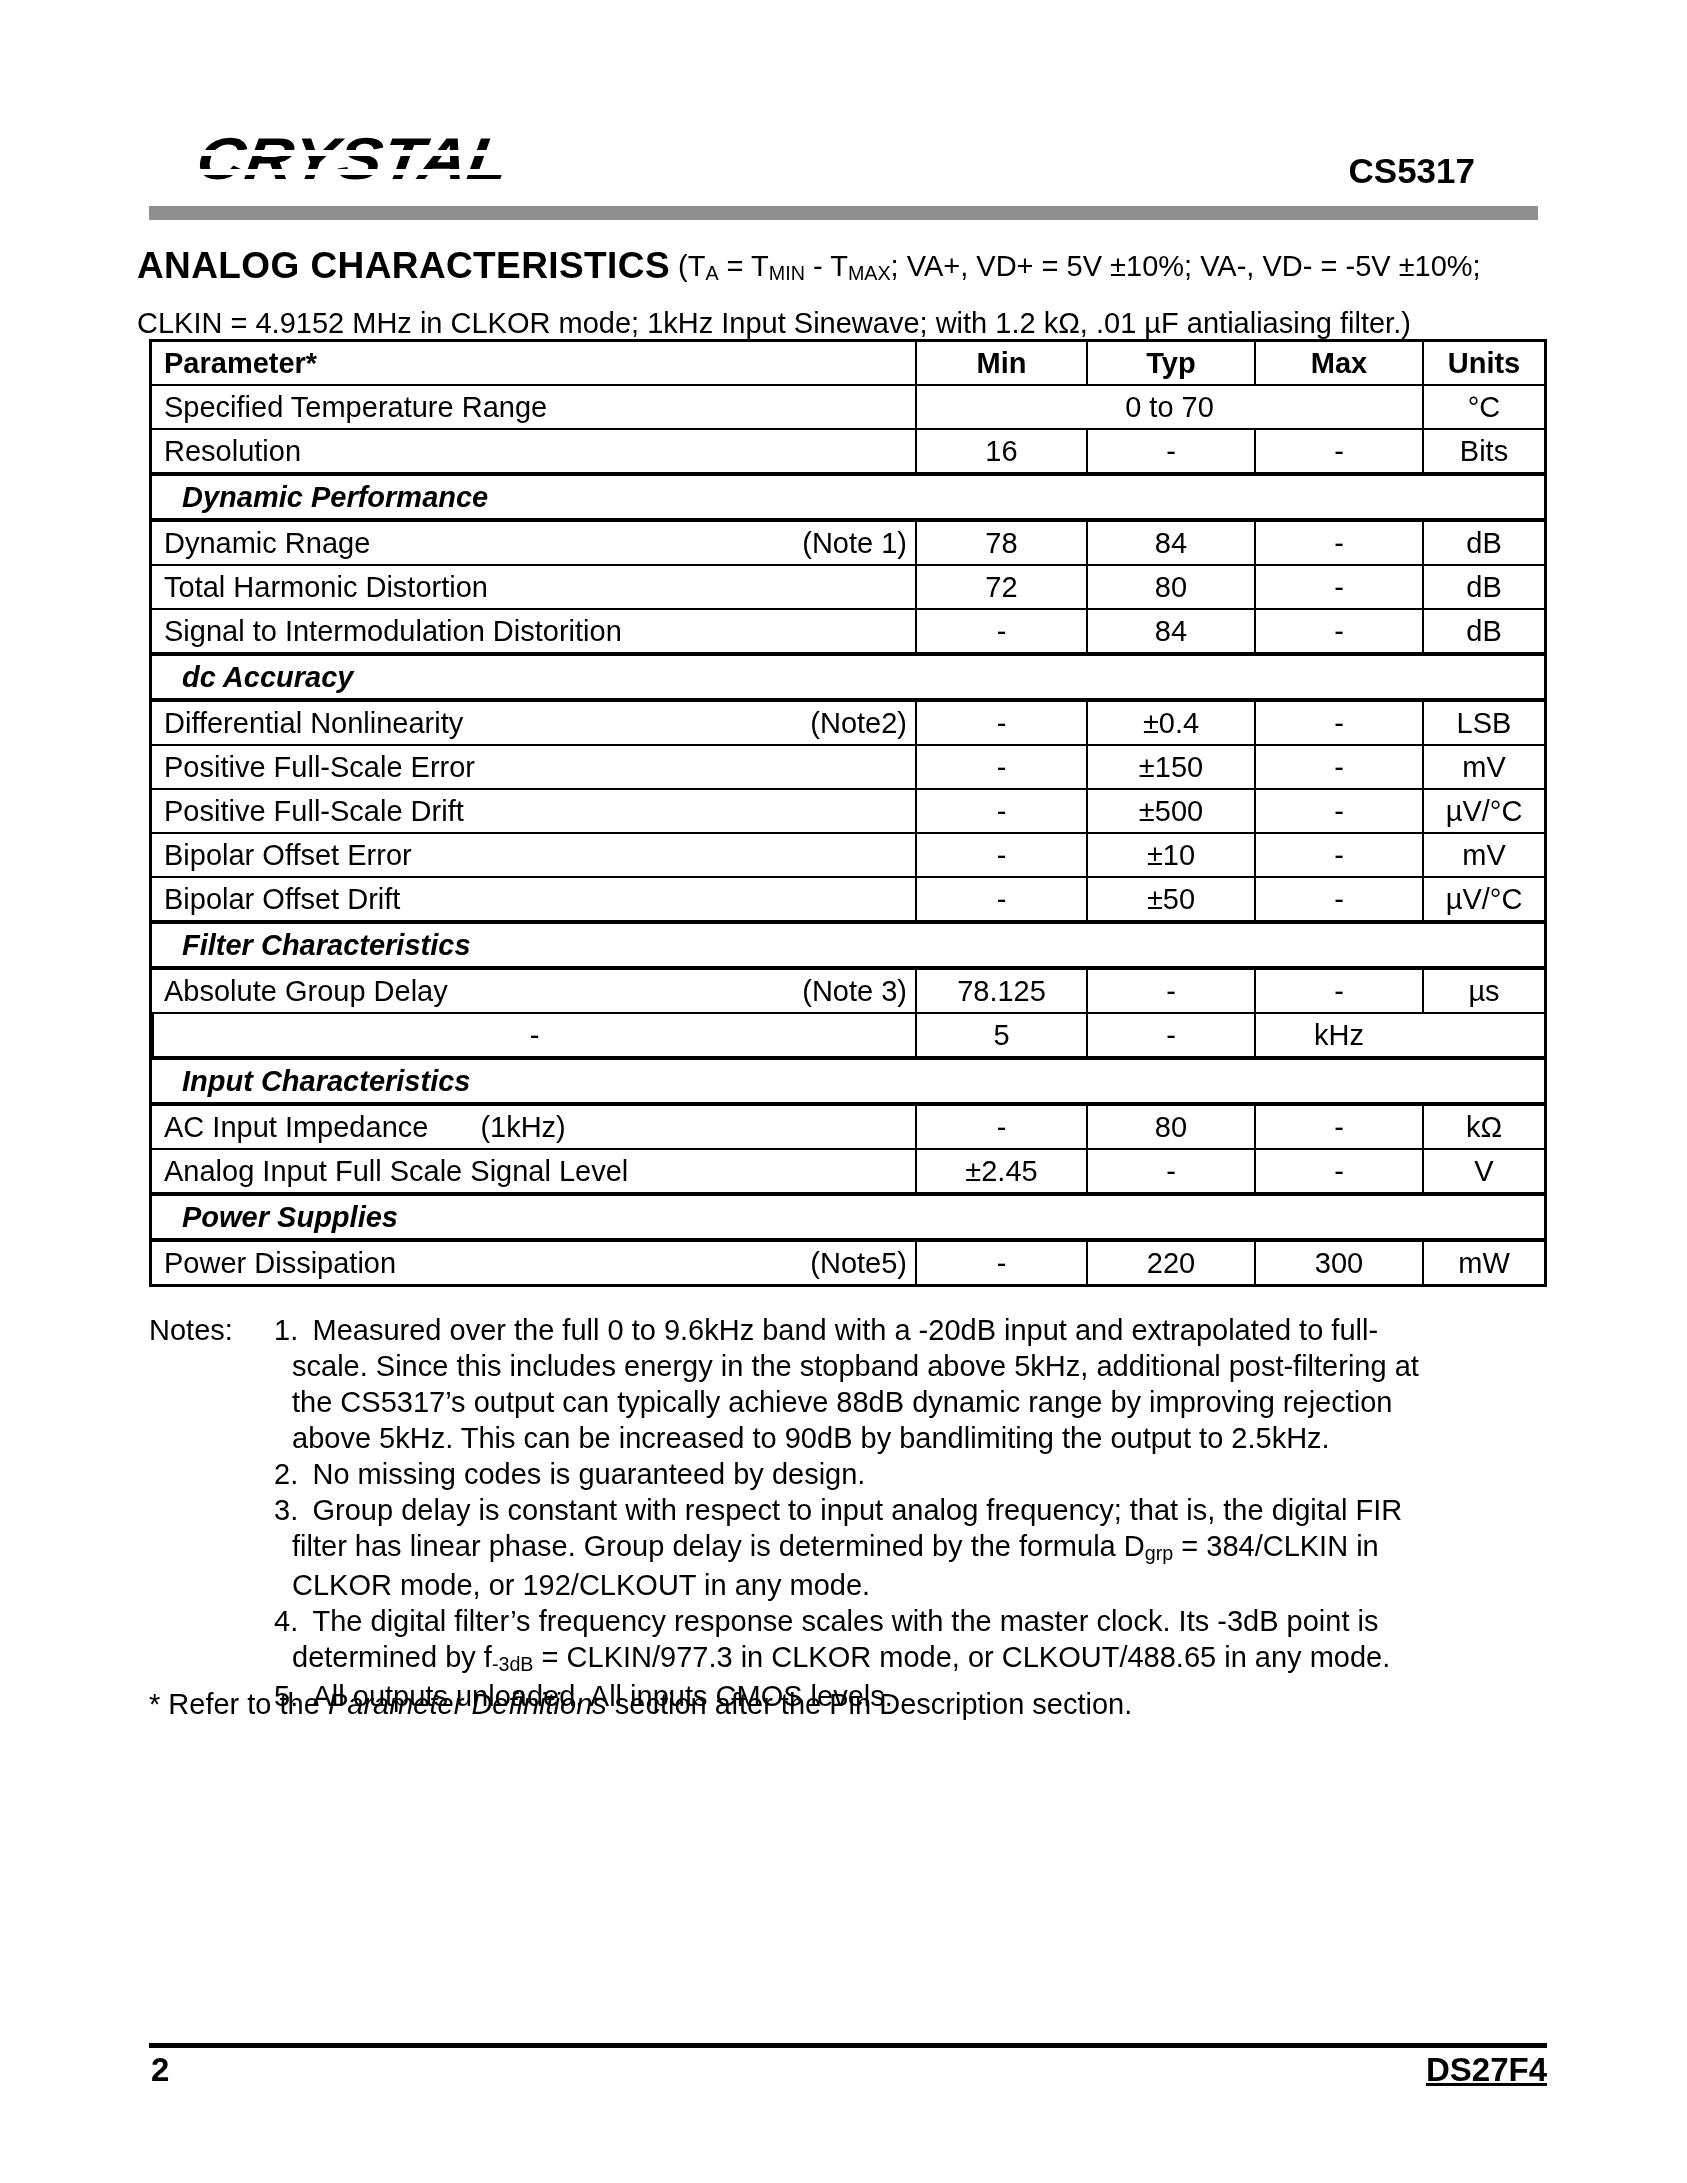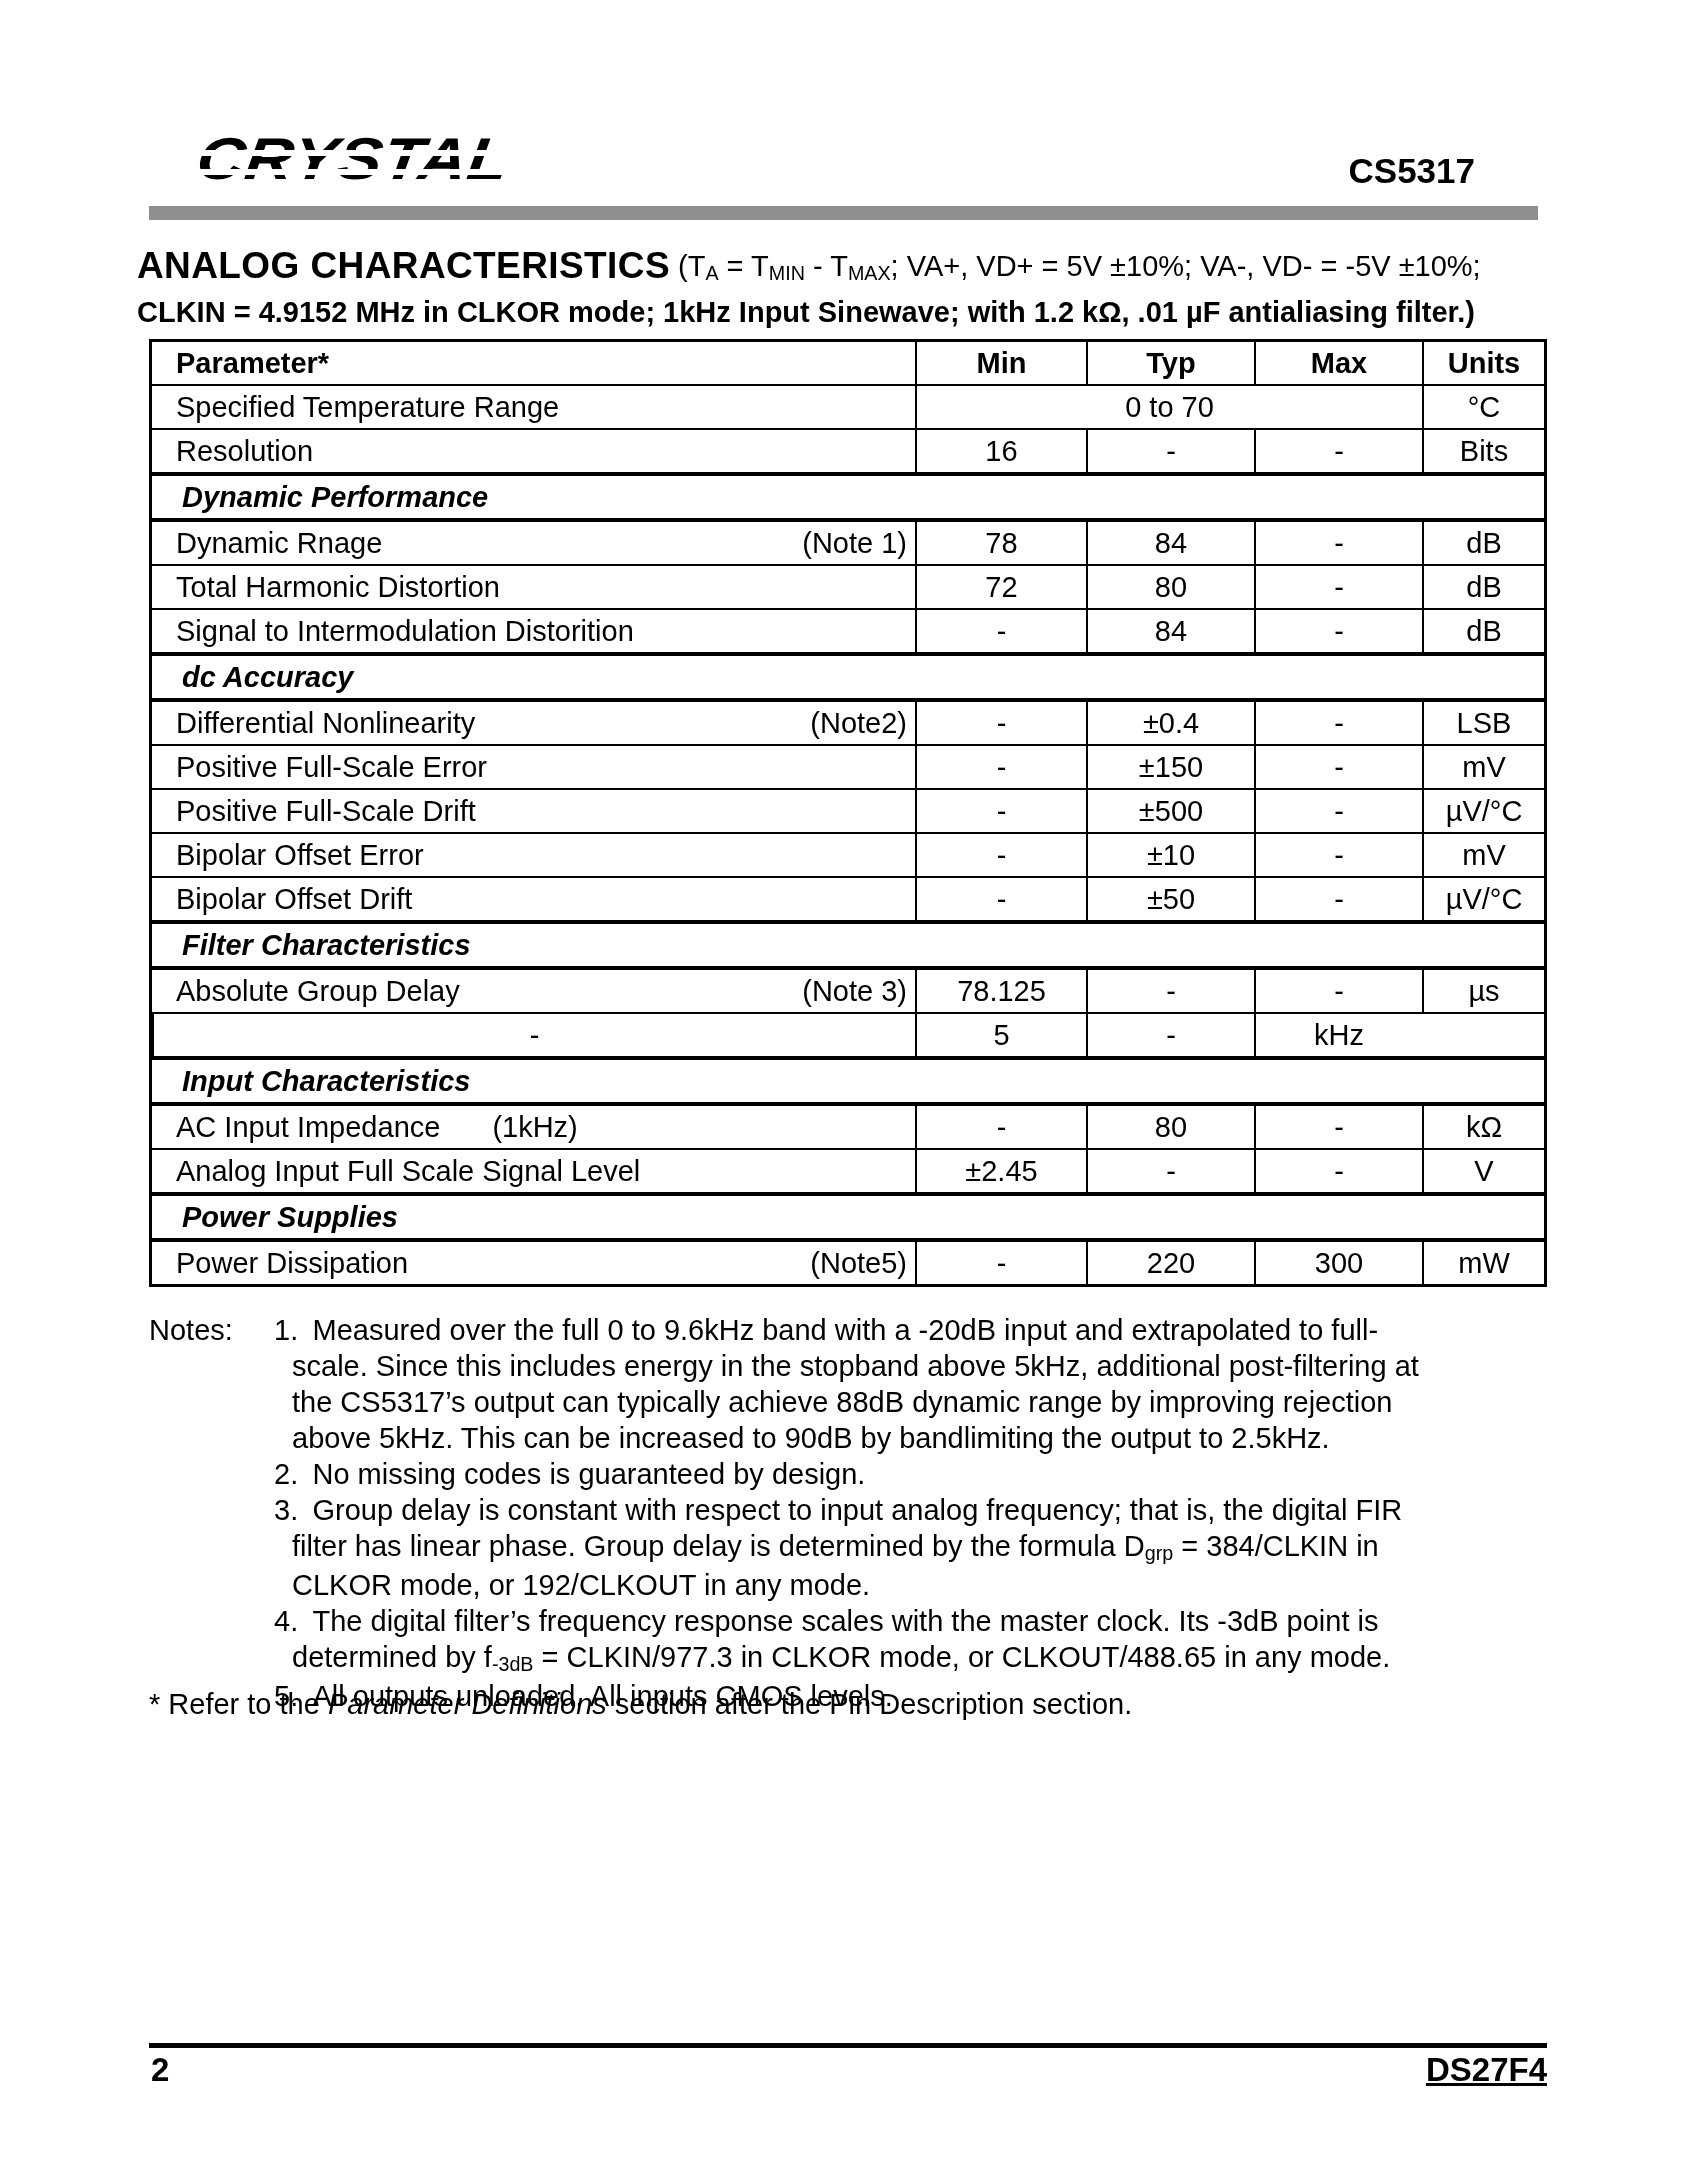--- a/index.html
+++ b/index.html
@@ -23,35 +23,35 @@
   .logo .stripe.s2 { top:40px; }
 
   .part-number { position:absolute; right:212px; top:151px; font-size:35px; font-weight:bold; }
 
   .gray-bar { position:absolute; left:149px; top:206px; width:1389px; height:14.3px; }
 
   
   .title-block { position:absolute; left:137px; top:245px; width:1437px; }
   .title-line1 { font-size:29px; line-height:41px; white-space:nowrap; }
   .title-main { font-size:37px; font-weight:bold; letter-spacing:0.4px; vertical-align:-1.6px; }
-  .title-line2 { font-size:29px; line-height:32px; margin-top:6px; white-space:nowrap;font-weight:bold; }
+  .title-line2 { font-size:29px; line-height:32px; margin-top:17px; white-space:nowrap; }
   .sub { font-size:68%; position:relative; top:0.18em; }
 
   
   .char-table {
     position:absolute; left:149px; top:339px; width:1398px;
     border:3.2px solid #000; box-sizing:border-box; background:#fff;
   }
   .t-row { display:grid; grid-template-columns:763px 171px 168px 168px auto; height:42px; border-top:2.4px solid #000; }
   .t-row.first { border-top:none; }
   .t-row.thick-top { border-top:4.8px solid #000; }
   .t-row.merged { grid-template-columns:763px 507px auto; }
   .t-row.sec-row { grid-template-columns:auto;padding-left:22px; }
   .c { display:flex; align-items:center; justify-content:center; font-size:29px; border-left:2.4px solid #000; overflow:hidden; }
-  .c.param { justify-content:flex-start; padding-left:24px; border-left:none; position:relative; }
+  .c.param { justify-content:flex-start; padding-left:12px; border-left:none; position:relative; }
   .c.sec-cell { justify-content:flex-start; padding-left:8px; border-left:none; font-weight:bold; font-style:italic; }
   .c.head { font-weight:bold; }
   .note-right { position:absolute; right:8px; font-size:29px; }
   .note-inline { margin-left:52px; }
 
   
   .notes { position:absolute; left:149px; top:1312px; width:1286px; font-size:29px; line-height:36px; }
   .notes-label { position:absolute; left:0; top:0; }
   .note-item { padding-left:143px; text-indent:-18px; }
   .note-num { margin-right:14.3px; }

